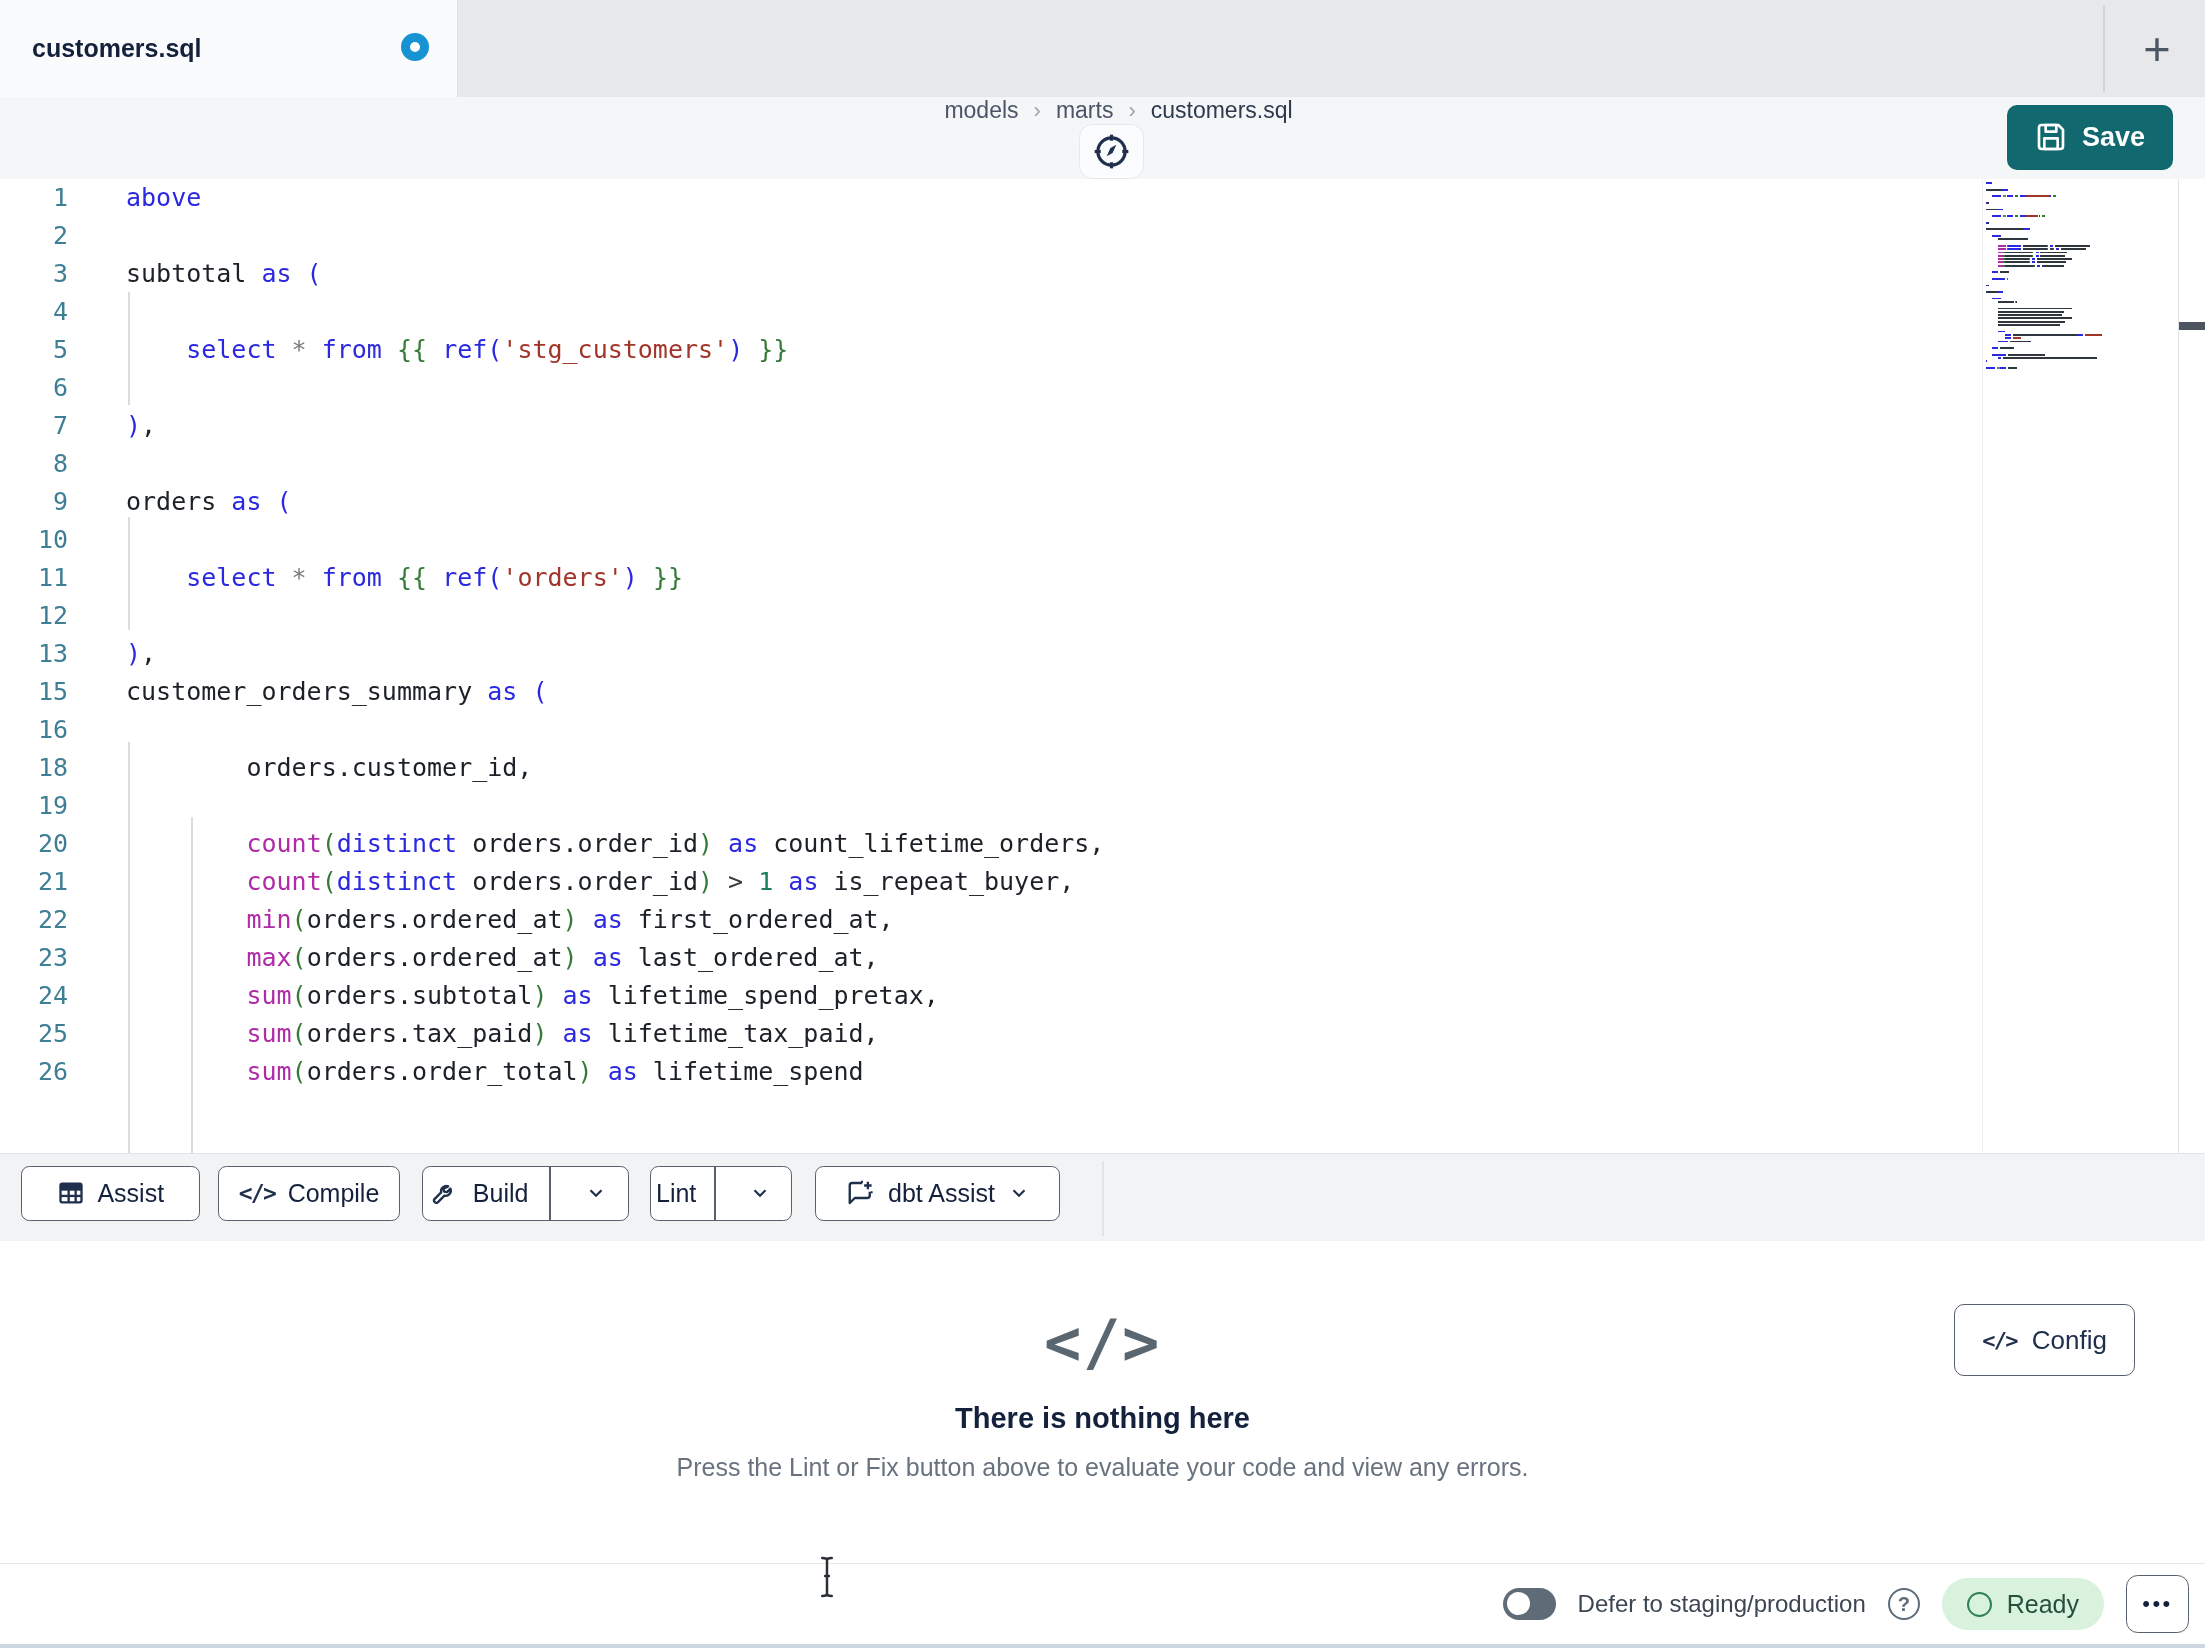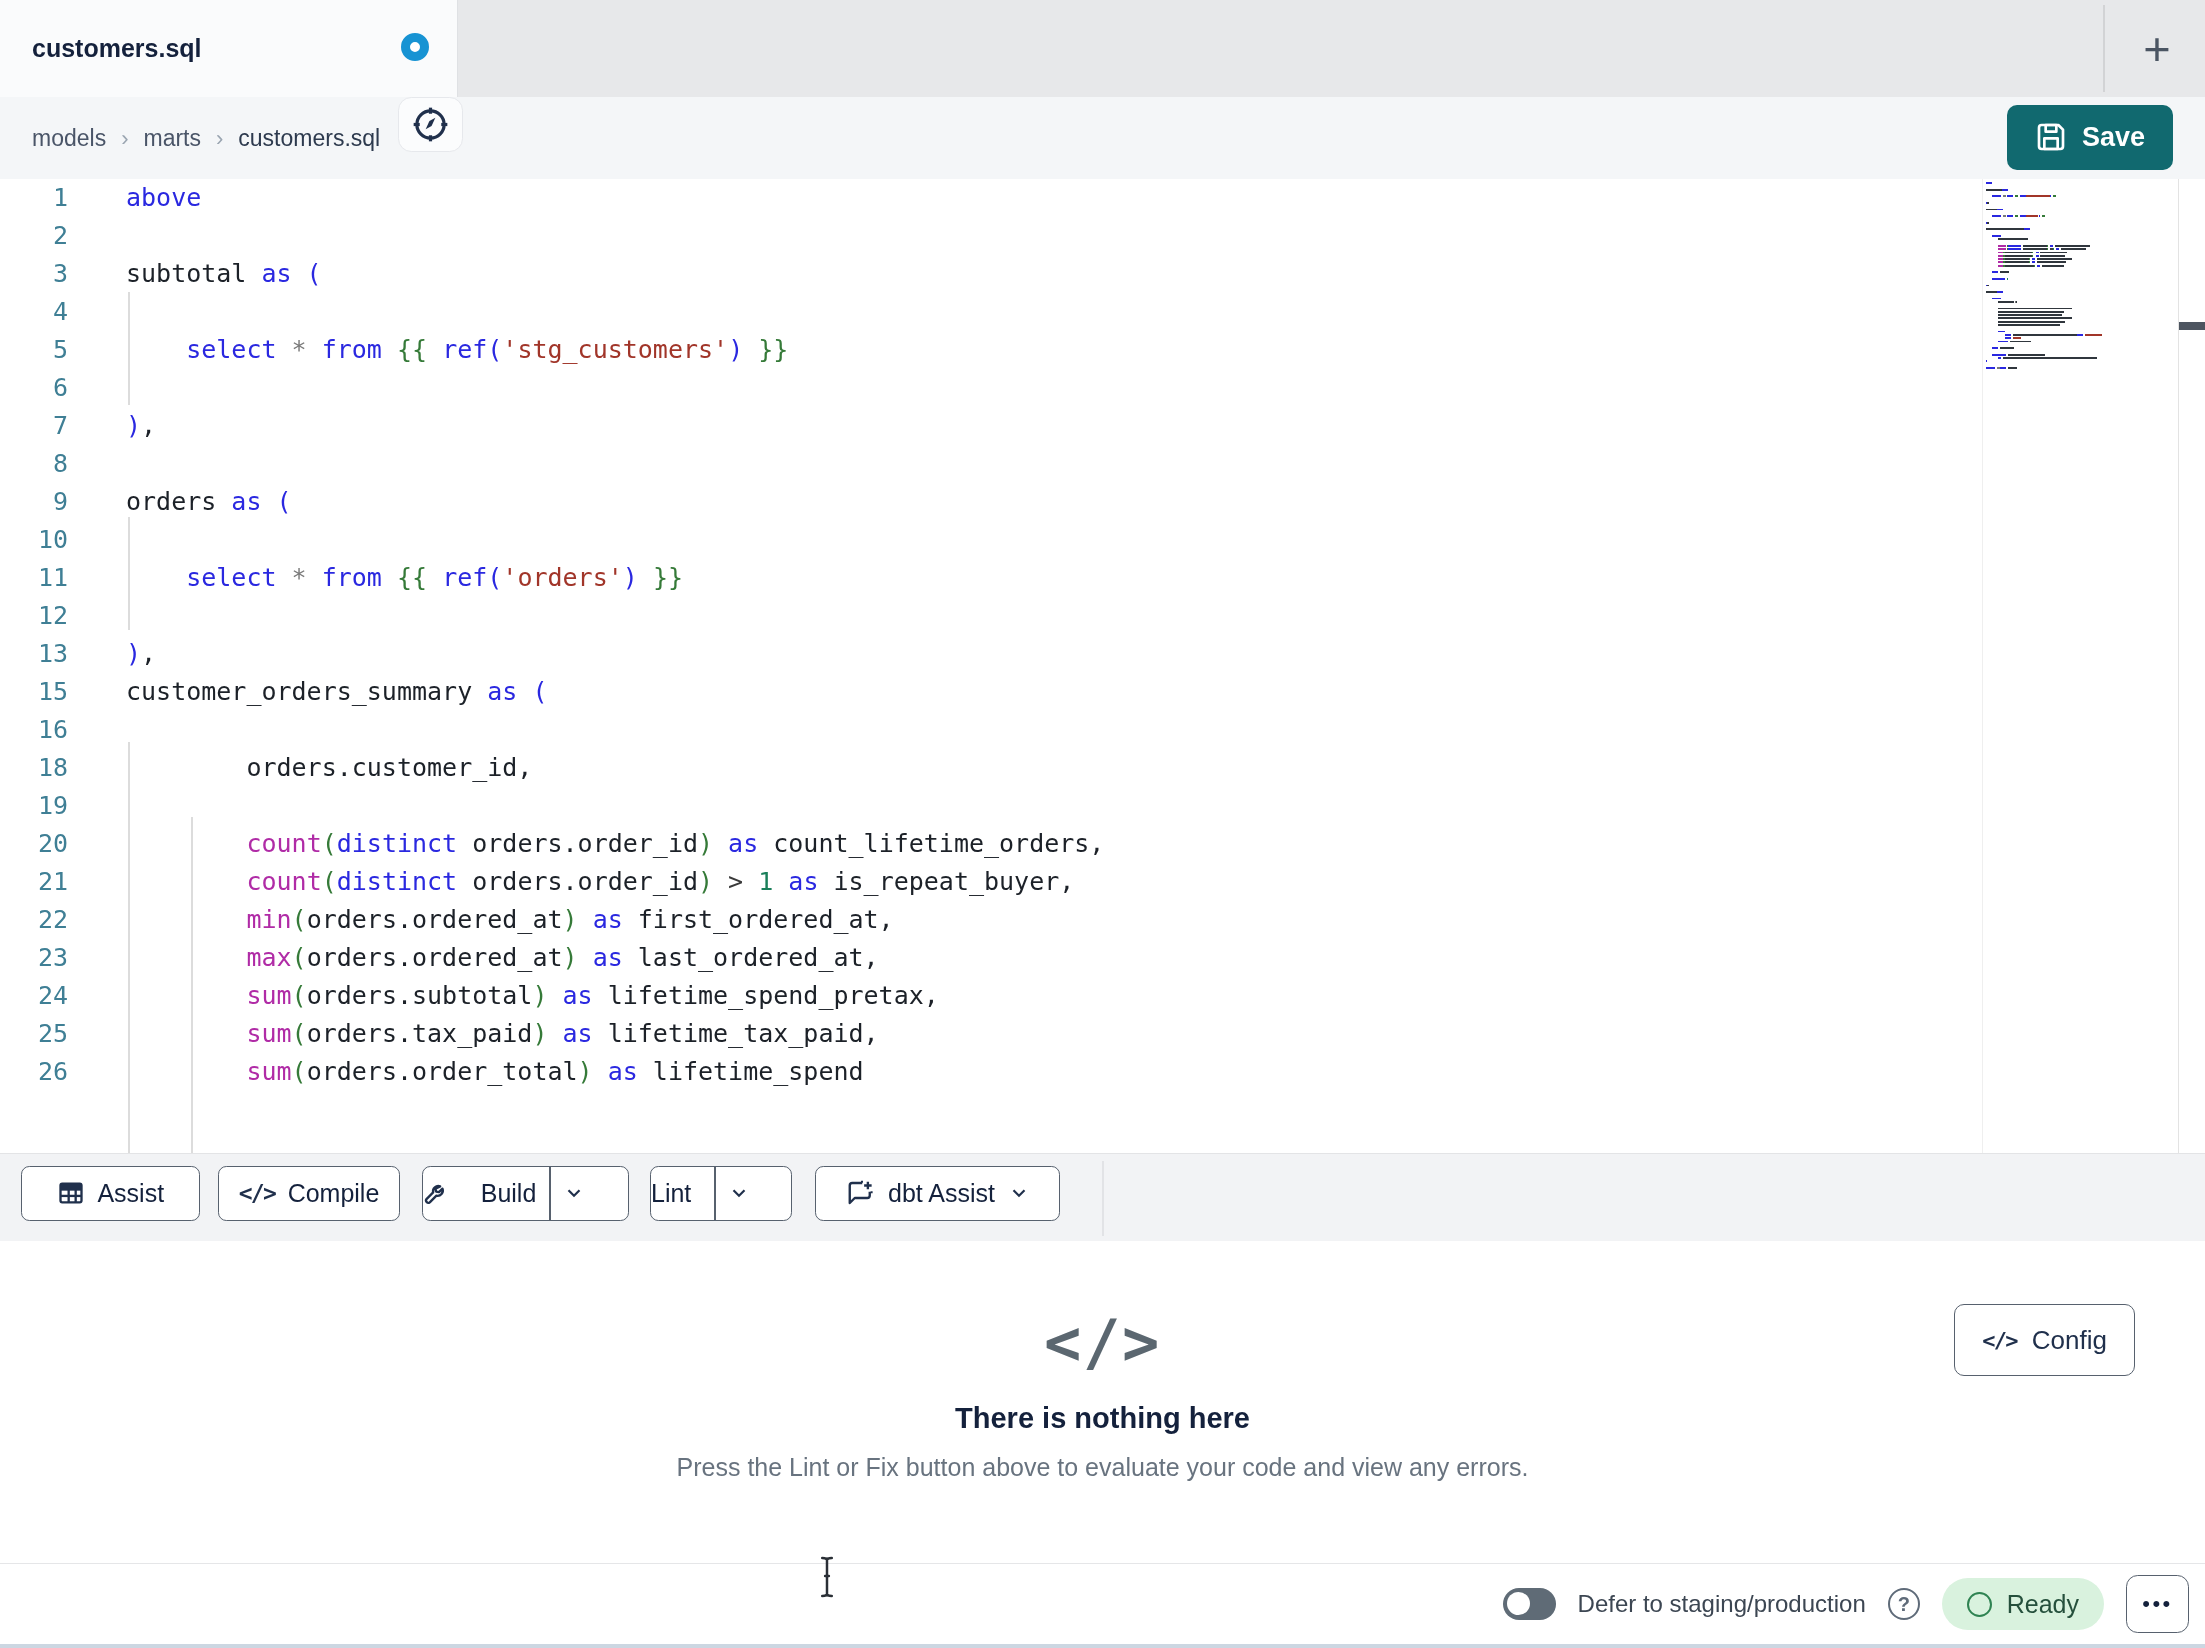--- a/index.html
+++ b/index.html
@@ -12,21 +12,21 @@
               border-right:0.8px solid #dfe1e4;display:flex;align-items:center;}
   .tab-title{margin-left:32px;font-size:25px;font-weight:700;color:#14213c;}
   .mod-dot{position:absolute;left:401px;top:33px;width:28px;height:28px;border-radius:50%;
            border:9.2px solid #1793d3;box-sizing:border-box;background:#fff;}
   .tab-divider{position:absolute;left:2103px;top:5px;width:1.7px;height:87px;background:#d2d3d5;}
   .new-tab{position:absolute;left:2122px;top:15px;width:70px;height:67px;display:flex;align-items:center;
            justify-content:center;font-size:47px;font-weight:200;color:#4b5563;line-height:1;}
 
   
   .crumbrow{position:absolute;left:0;top:97px;width:2205px;height:83px;background:#f4f6f8;
-            border-bottom:0.8px solid #eceef1;display:flex;}
+            border-bottom:0.8px solid #eceef1;display:flex;align-items:center;flex-direction:column;}
   .crumbs{margin-left:32px;display:flex;align-items:center;gap:15px;font-size:23px;color:#4a5568;}
   .crumb-last{color:#2d3a4e;}
   .crumb-sep{color:#9aa5b1;font-size:22px;}
   .lineage-btn{margin-left:18.3px;width:63px;height:53px;border:1.7px solid #e6e8ec;border-radius:13.3px;
                background:#fbfcfd;display:flex;align-items:center;justify-content:center;}
   .save-btn{position:absolute;right:32px;top:7.5px;height:65px;padding:0 28px;background:#11696f;
             border-radius:10px;display:flex;align-items:center;gap:15px;color:#fff;font-size:27px;
             font-weight:600;border:none;}
 
   
@@ -49,21 +49,21 @@
   .mm-rightline{position:absolute;left:2178px;top:0;width:0.8px;height:974px;background:#e3e3e3;}
   .scroll-thumb{position:absolute;left:2179px;top:143px;width:27px;height:7.5px;background:#4d5560;}
 
   
   .toolrow{position:absolute;left:0;top:1153px;width:2205px;height:88px;background:#f2f3f5;
            border-top:0.8px solid #e3e4e6;}
   .btn{position:absolute;top:11.7px;height:55px;background:#fff;border:1.7px solid #57616e;border-radius:8.3px;
        display:flex;align-items:center;justify-content:center;gap:12.5px;font-size:25px;color:#14213c;
        box-sizing:border-box;}
   .split-sep{width:1.7px;align-self:stretch;background:#57616e;}
-  .seg{display:flex;align-items:center;justify-content:space-between;gap:14px;height:100%;}
+  .seg{display:flex;align-items:center;justify-content:center;gap:14px;height:100%;}
   .codeglyph{font-family:"DejaVu Sans Mono",monospace;font-size:23px;font-weight:700;color:#20304c;letter-spacing:-1.7px;}
   .tool-divider{position:absolute;left:1102px;top:6.7px;width:1.7px;height:75px;background:#e2e3e6;}
 
   
   .results{position:absolute;left:0;top:1241px;width:2205px;height:323px;background:#fff;}
   .empty{position:absolute;left:0;top:0;width:100%;text-align:center;}
   .empty-icon{margin-top:65px;font-family:"DejaVu Sans Mono",monospace;font-size:62px;font-weight:700;
               color:#5b6770;letter-spacing:1.7px;}
   .empty-title{margin-top:23px;font-size:29px;font-weight:700;color:#14213c;}
   .empty-sub{margin-top:18.3px;font-size:25px;color:#68737f;}

